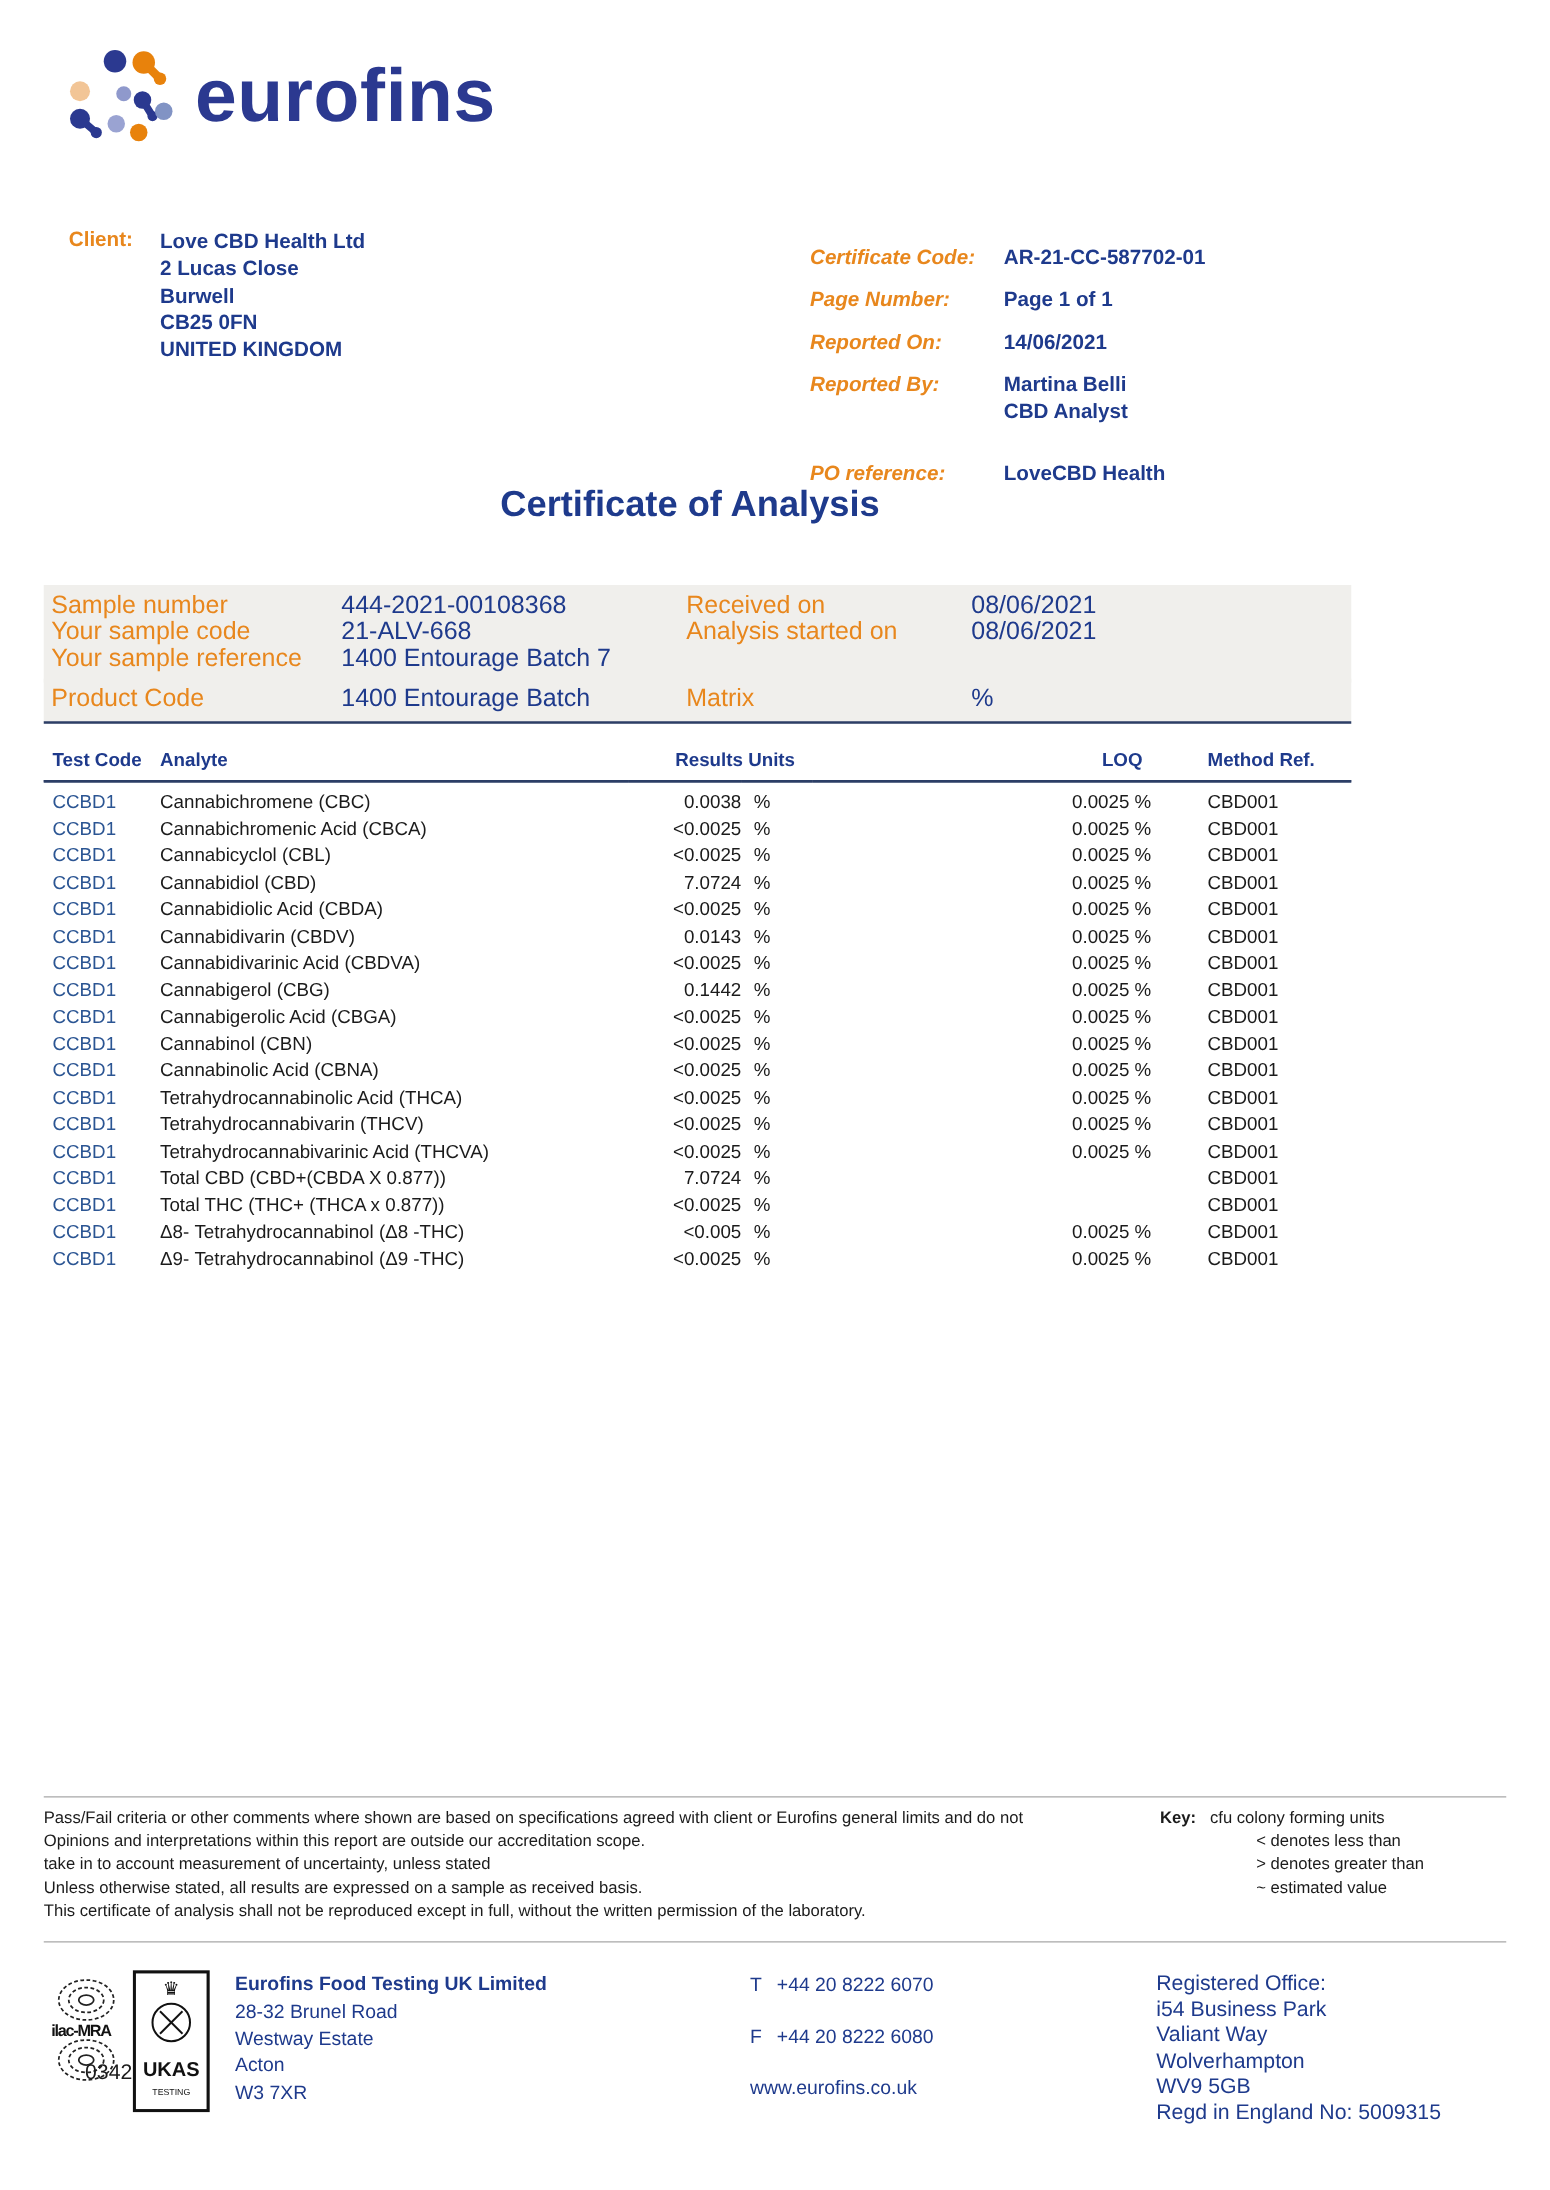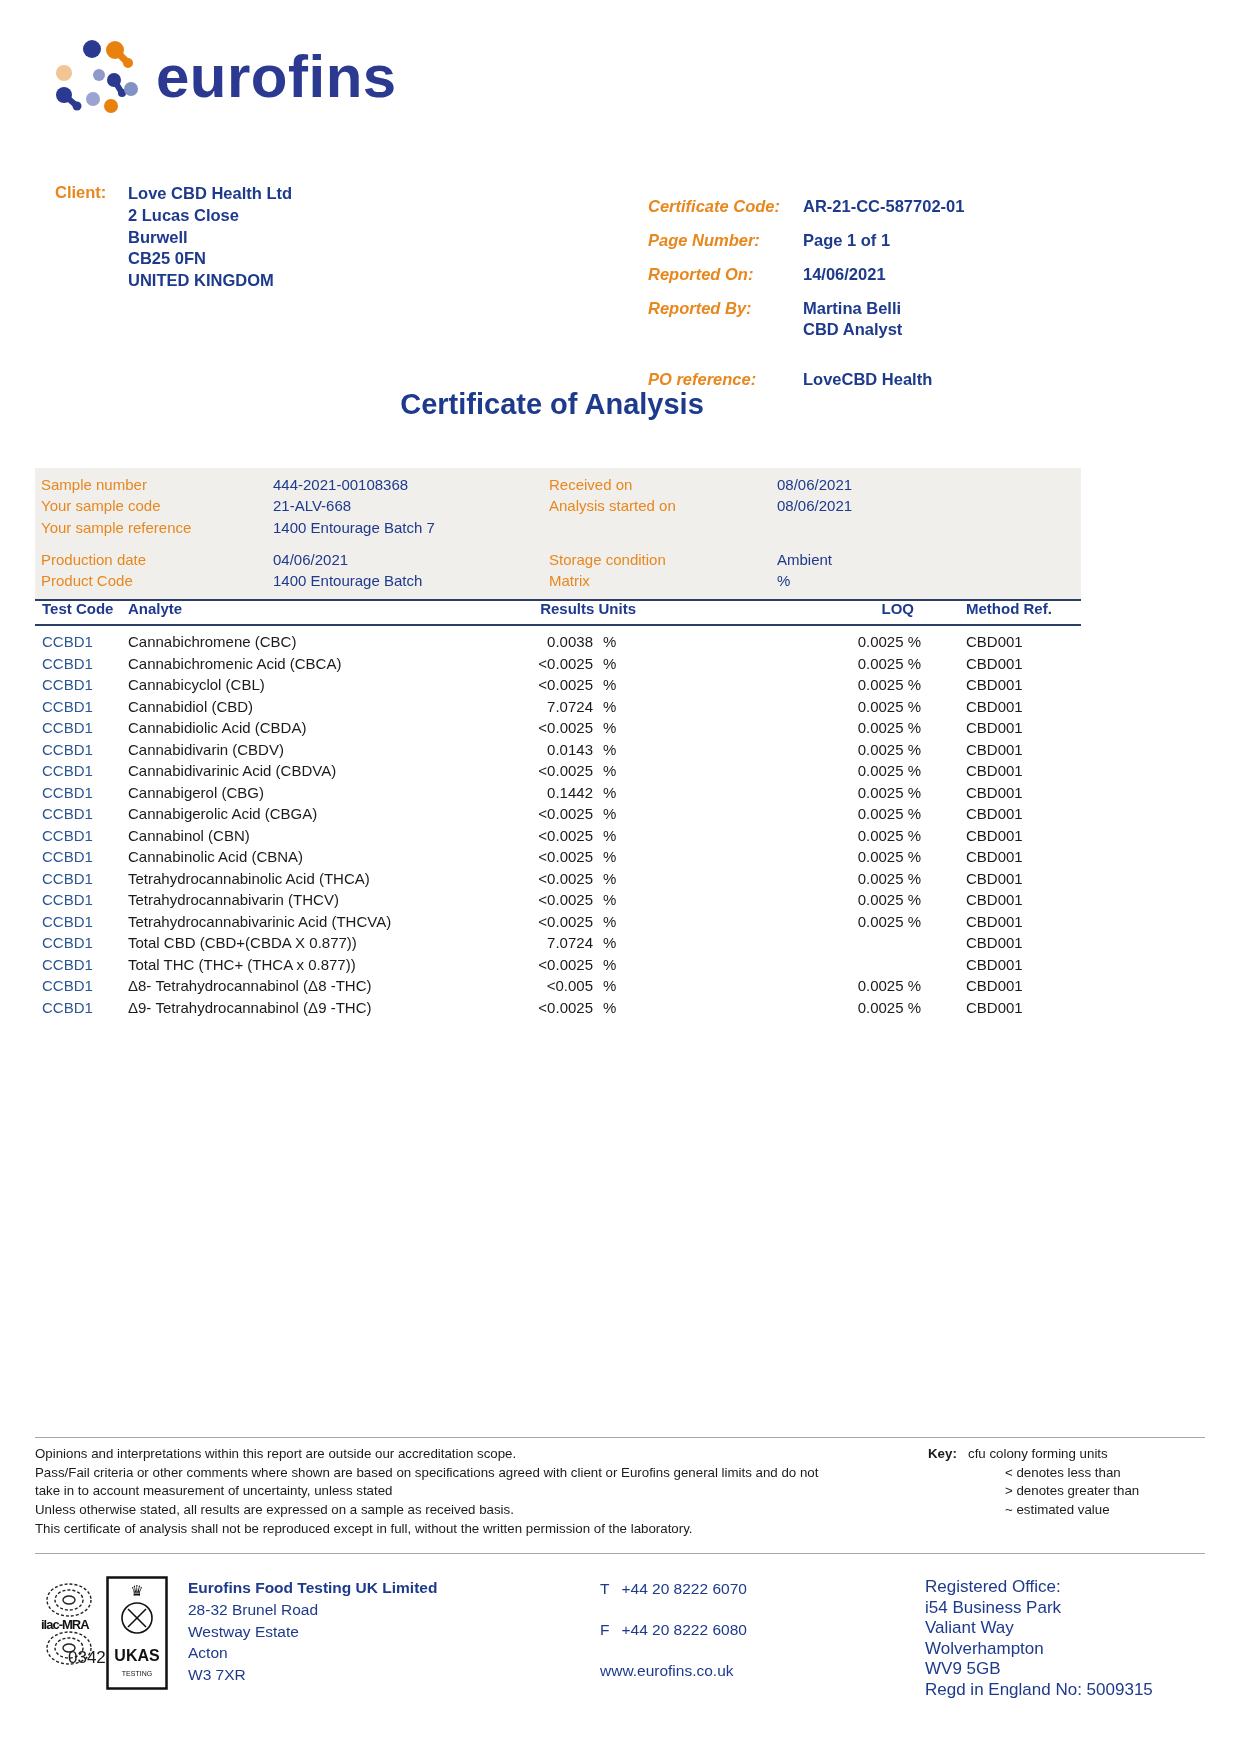--- a/index.html
+++ b/index.html
@@ -28,21 +28,21 @@
   
   .meta-block{position:absolute;left:648px;top:183px;font-size:16.5px;}
   .meta-row{display:flex;margin-bottom:8.5px;margin-top:13px;}
   .meta-label{width:155px;color:var(--orange);font-style:italic;font-weight:bold;line-height:21px;}
   .meta-value{color:var(--navy);font-weight:bold;line-height:21px;}
   .po-row{margin-top:29px;}
   
   .doc-title{position:absolute;left:0;top:388px;width:1104px;text-align:center;
     font-size:29px;font-weight:bold;color:var(--navy);}
   
-  .info-block{position:absolute;left:35px;width:1046px;background:var(--block-bg);font-size:15px;}
+  .info-block{position:absolute;left:35px;width:1046px;background:var(--block-bg);font-size:20px;}
   .info-row{display:grid;grid-template-columns:232px 276px 228px auto;padding-left:6px;line-height:21.3px;}
   .info-label{color:var(--orange);}
   .info-value{color:var(--navy);}
   .block1{top:468px;padding:6px 0 8px;}
   .block2{top:543px;padding:6px 0 7px;border-bottom:2px solid var(--rule-dark);}
   
   .results{position:absolute;left:35px;top:596px;width:1046px;border-collapse:collapse;table-layout:fixed;}
   .results th{color:var(--navy);font-weight:bold;font-size:15px;text-align:left;
     padding:4px 0 7px;border-bottom:2px solid var(--rule-dark);}
   .results th.h-code{padding-left:7px;}
@@ -156,26 +156,20 @@
     <div class="info-row">
       <div class="info-label">Your sample reference</div>
       <div class="info-value">1400 Entourage Batch 7</div>
       <div></div>
         <div></div>
     </div>
   </div>
 
   <div class="info-block block2">
     <div class="info-row">
-      <div class="info-label">Production date</div>
-      <div class="info-value">04/06/2021</div>
-      <div class="info-label">Storage condition</div>
-      <div class="info-value">Ambient</div>
-    </div>
-    <div class="info-row">
       <div class="info-label">Product Code</div>
       <div class="info-value">1400 Entourage Batch</div>
       <div class="info-label">Matrix</div>
       <div class="info-value">%</div>
     </div>
   </div>
 
   <table class="results">
     <colgroup>
       <col style="width:93px">
@@ -337,22 +331,22 @@
           <td class="cell-result">&lt;0.0025</td>
           <td class="cell-units">%</td>
           <td class="cell-loq">0.0025 %</td>
           <td class="cell-method">CBD001</td>
         </tr>
       </tbody>
   </table>
 
   <div class="divider divider-top"></div>
   <div class="disclaimer">
+    <div>Pass/Fail criteria or other comments where shown are based on specifications agreed with client or Eurofins general limits and do not</div>
     <div>Opinions and interpretations within this report are outside our accreditation scope.</div>
-    <div>Pass/Fail criteria or other comments where shown are based on specifications agreed with client or Eurofins general limits and do not</div>
     <div>take in to account measurement of uncertainty, unless stated</div>
     <div>Unless otherwise stated, all results are expressed on a sample as received basis.</div>
     <div>This certificate of analysis shall not be reproduced except in full, without the written permission of the laboratory.</div>
   </div>
   <div class="key">
     <div class="key-line1">
       <div class="key-label">Key:</div>
       <div>cfu colony forming units</div>
     </div>
     <div class="key-items">

